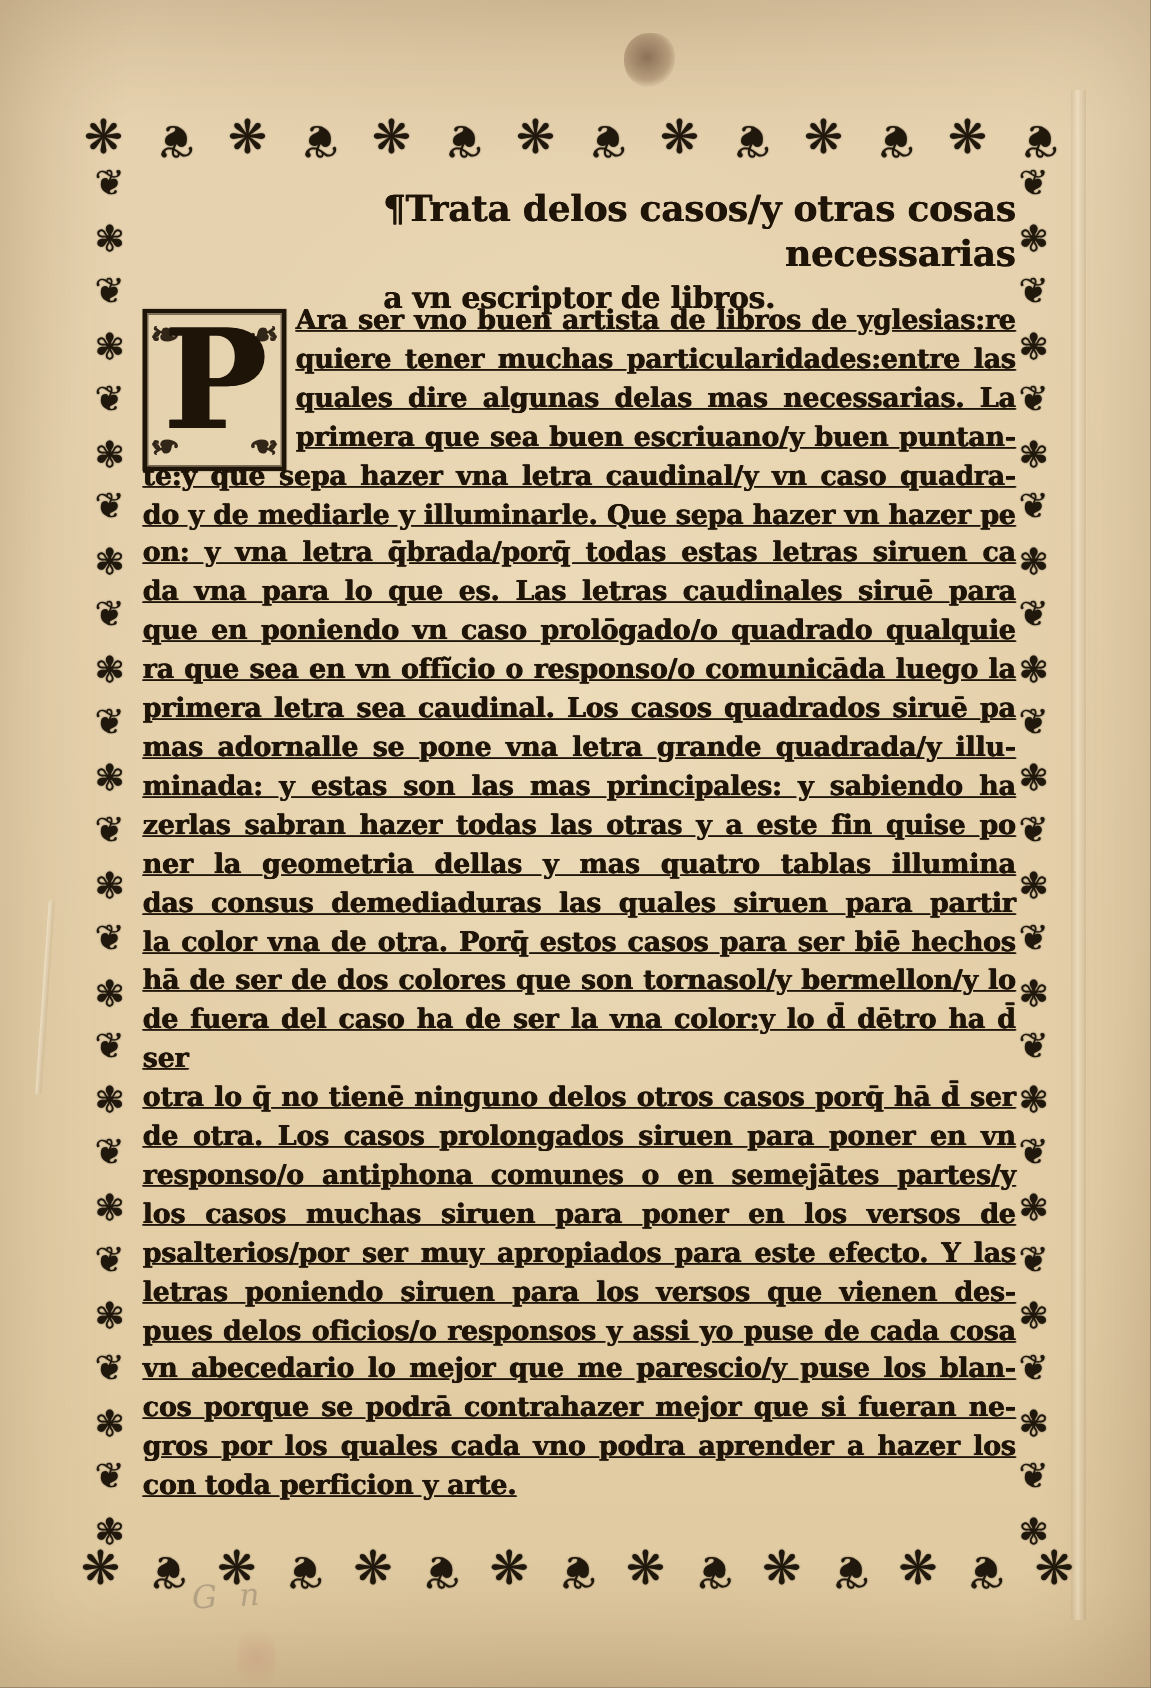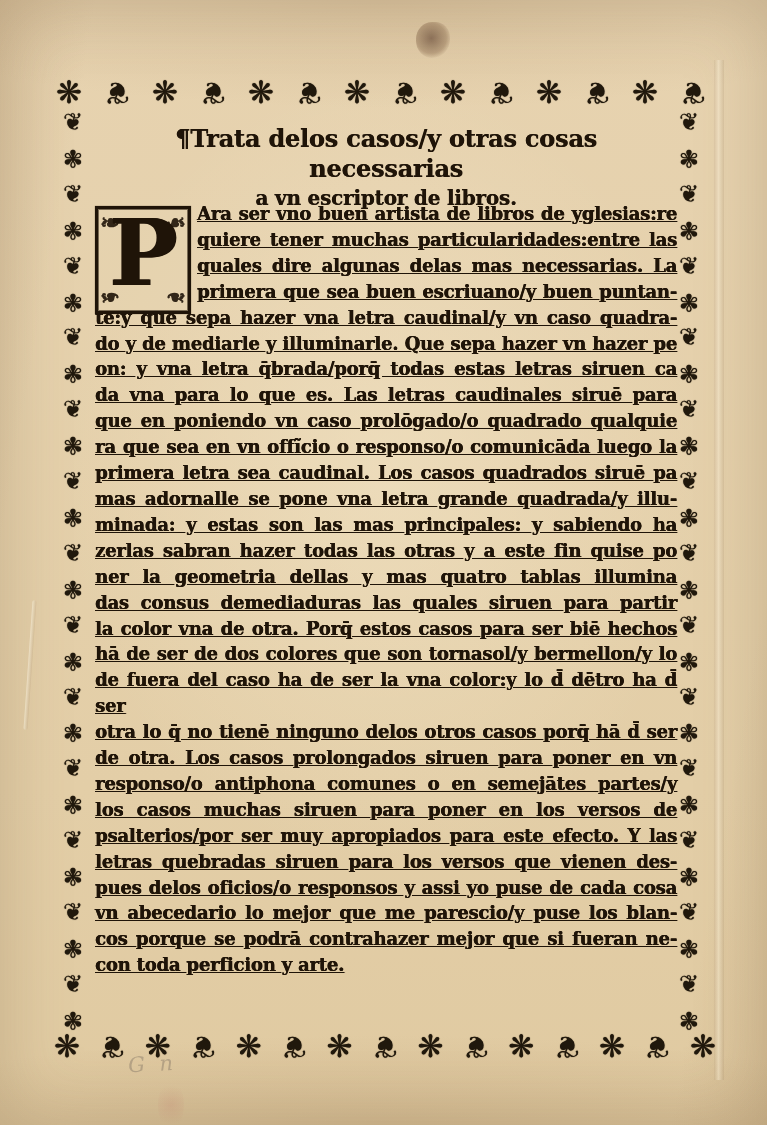--- a/index.html
+++ b/index.html
@@ -31,21 +31,21 @@
     color:#191106;overflow:hidden;
     text-shadow:0 0 1px rgba(25,17,6,.85);
   }
   .orn-left{left:52px;top:110px;width:42px;height:922px;font-size:24px;}
   .orn-right{left:668px;top:110px;width:42px;height:922px;font-size:24px;}
   .orn{display:block;line-height:1;opacity:.96;}
   .orn.flip{transform:rotate(180deg);}
   
   .heading{position:absolute;left:95px;top:124px;width:582px;text-align:center;font-weight:700;
     letter-spacing:-.2px;text-shadow:.4px 0 0 #1f1408;}
-  .heading .h1{font-size:24px;line-height:30px;}
+  .heading .h1{font-size:24px;line-height:30px;text-align:right;}
   .heading .h2{font-size:20px;line-height:29px;}
   
   .bodyblock{position:absolute;left:95px;top:201px;width:582px;font-weight:700;
     font-size:18px;line-height:25.9px;letter-spacing:-.2px;
     text-shadow:.4px 0 0 #21150a, 0 0 .5px rgba(33,21,10,.75);}
   .tl{width:100%;text-align:justify;text-align-last:justify;white-space:normal;text-decoration:underline;}
   .tl.ind{width:480px;margin-left:102px;}
   .tl.last{text-align-last:left;}
   
   .dropcap{
@@ -219,23 +219,24 @@
       <div class="tl">ner la geometria dellas y mas quatro tablas illumina</div>
       <div class="tl">das consus demediaduras las quales siruen para partir</div>
       <div class="tl">la color vna de otra. Porq̄ estos casos para ser biē hechos</div>
       <div class="tl">hā de ser de dos colores que son tornasol/y bermellon/y lo</div>
       <div class="tl">de fuera del caso ha de ser la vna color:y lo d̄ dētro ha d̄ ser</div>
       <div class="tl">otra lo q̄ no tienē ninguno delos otros casos porq̄ hā d̄ ser</div>
       <div class="tl">de otra. Los casos prolongados siruen para poner en vn</div>
       <div class="tl">responso/o antiphona comunes o en semejātes partes/y</div>
       <div class="tl">los casos muchas siruen para poner en los versos de</div>
       <div class="tl">psalterios/por ser muy apropiados para este efecto. Y las</div>
-      <div class="tl">letras quebradas siruen para los versos que vienen des-</div>
+      <div class="tl">letras poniendo siruen para los versos que vienen des-</div>
       <div class="tl">pues delos oficios/o responsos y assi yo puse de cada cosa</div>
       <div class="tl">vn abecedario lo mejor que me parescio/y puse los blan-</div>
       <div class="tl">cos porque se podrā contrahazer mejor que si fueran ne-</div>
+      <div class="tl">gros por los quales cada vno podra aprender a hazer los</div>
       <div class="tl last">con toda perficion y arte.</div>
     </div>
 
   <div class="handwriting">G n</div>
   <div class="smudge"></div>
 
 </div>
 
 </body></html>

